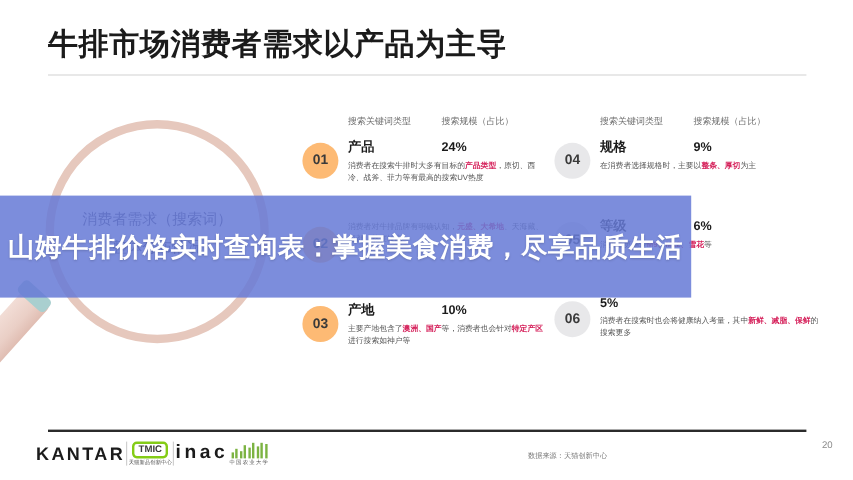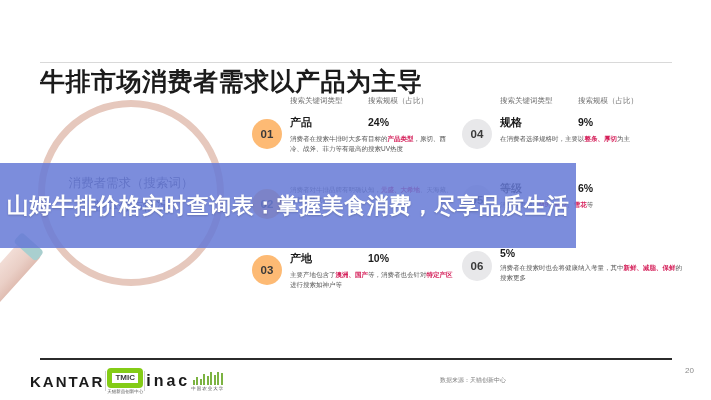--- a/index.html
+++ b/index.html
@@ -19,21 +19,20 @@
   .title-wrap{
     position:absolute;left:40px;top:24px;width:630px;
   }
   .slide-title{
     font-size:25px;
     font-weight:bold;
     color:#1b1b1b;
     letter-spacing:.5px;
     line-height:1.1;
     white-space:nowrap;
-    margin-top:44px;
   }
   .title-rule{
     position:absolute;left:40px;top:62px;width:632px;height:1px;
     background:#d9d9d9;
   }
 
   
   .magnifier{
     position:absolute;left:26px;top:96px;width:215px;height:235px;
   }
@@ -128,21 +127,21 @@
     display:flex;align-items:center;gap:1px;
   }
   .logo-kantar{
     font-size:15px;font-weight:bold;letter-spacing:2px;color:#1b1b1b;
   }
   .logo-sep{width:1px;height:20px;background:#cfcfcf;}
   .logo-tmic{
     display:flex;flex-direction:column;align-items:center;gap:1px;
   }
   .tmic-mark{
-    font-size:8px;font-weight:bold;color:#3a3a3a;border:5px solid #84cc16;
+    font-size:8px;font-weight:bold;color:#3a3a3a;border:2px solid #84cc16;
     border-radius:4px;padding:0 3px;line-height:10px;text-align:right;
   }
   .tmic-sub{font-size:4.5px;color:#555;white-space:nowrap;}
   .logo-inac{
     font-size:16px;font-weight:bold;letter-spacing:3px;color:#1b1b1b;
   }
   .logo-bars{
     display:flex;flex-direction:column;align-items:center;gap:1px;
   }
   .bars{display:flex;align-items:flex-end;gap:1.5px;height:13px;}

